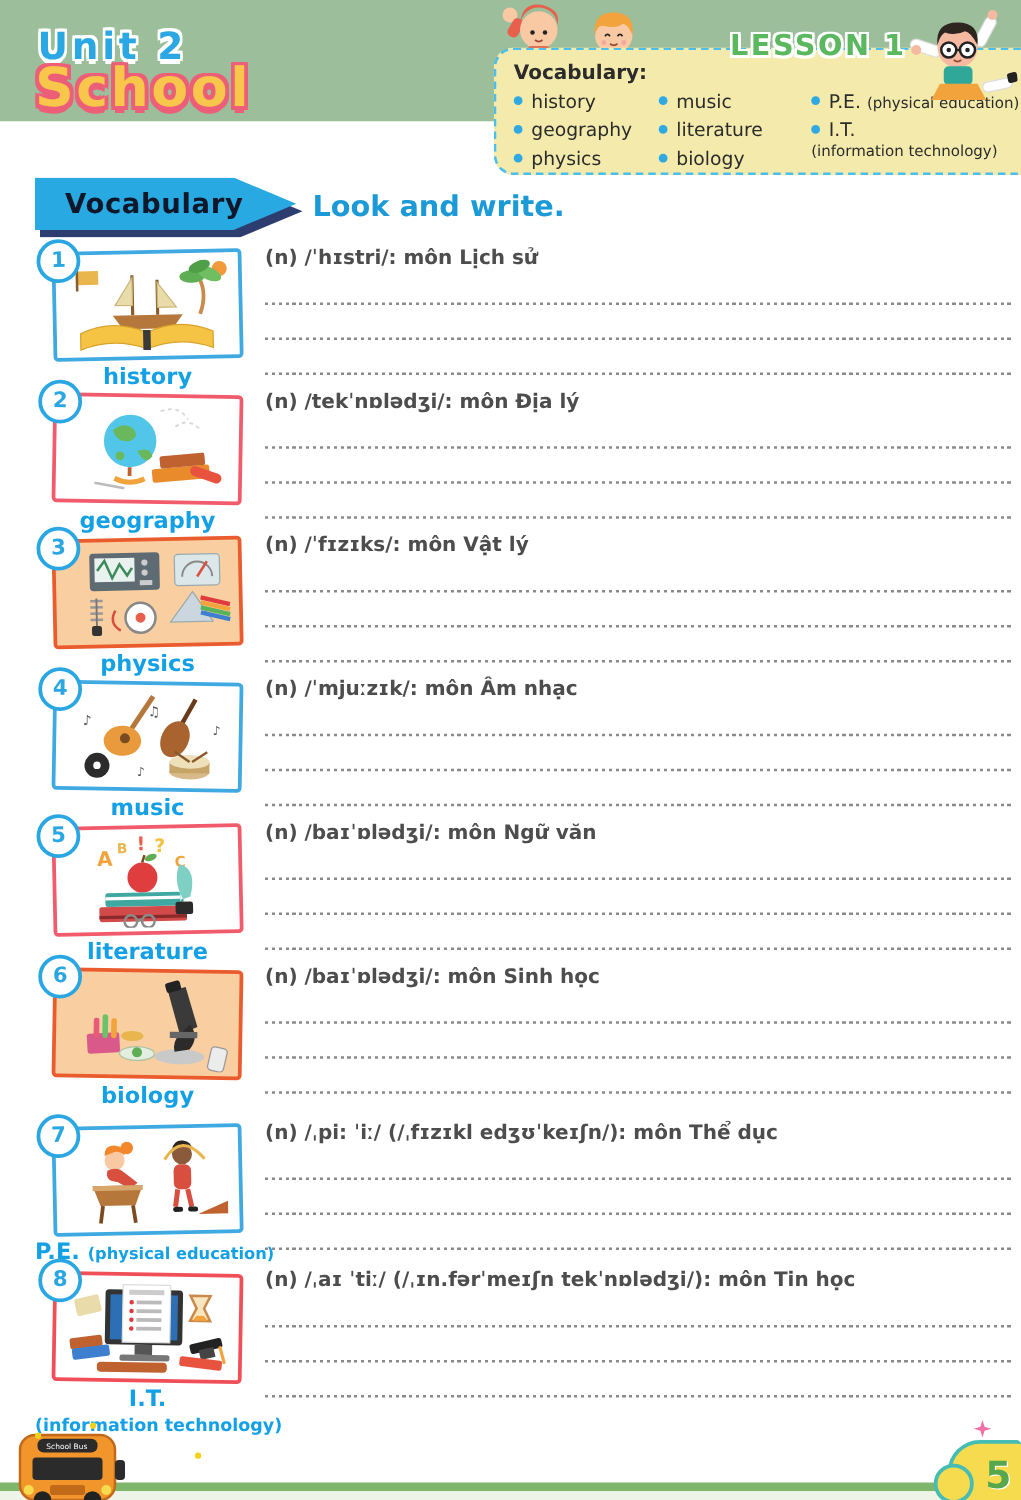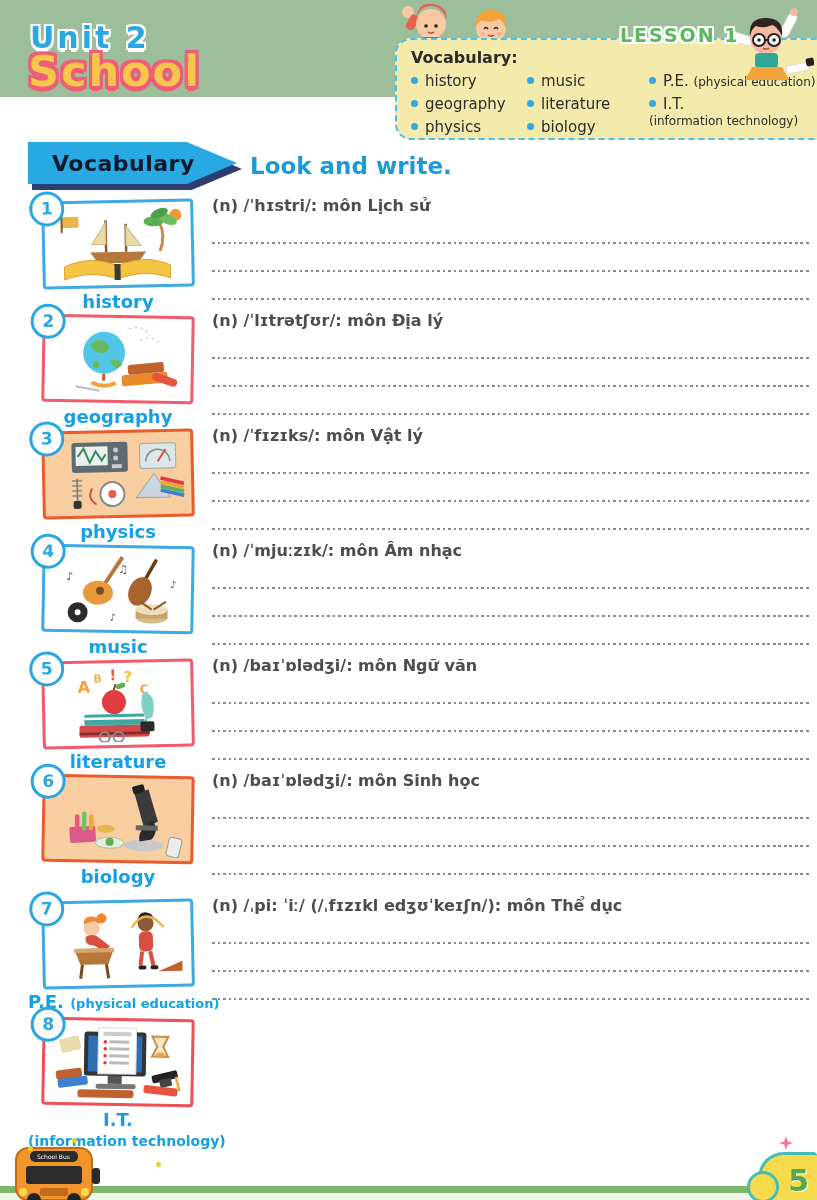--- a/index.html
+++ b/index.html
@@ -6,21 +6,21 @@
   .page{position:relative;width:817px;height:1200px;margin:0 auto;background:#fff;overflow:hidden;
         font-family:"DejaVu Sans","Liberation Sans",sans-serif;}
   
   .band{position:absolute;top:0;left:0;right:0;height:97px;background:#9CBE9B;}
   .band-tab{position:absolute;top:96px;right:0;width:34px;height:33px;background:#BBD3B1;border-radius:0 0 0 16px;}
   .edge-strip{position:absolute;top:53px;right:0;width:5px;height:44px;background:#D6187E;}
   .unit-label{position:absolute;left:30px;top:20px;font-size:30px;font-weight:bold;letter-spacing:3px;color:#2BA7E3;
     text-shadow:2px 0 0 #fff,-2px 0 0 #fff,0 2px 0 #fff,0 -2px 0 #fff,2px 2px 0 #fff,-2px -2px 0 #fff,2px -2px 0 #fff,-2px 2px 0 #fff,0 4px 0 #fff;}
   .unit-title{position:absolute;left:28px;top:46px;font-size:43px;font-weight:bold;letter-spacing:2px;color:#F7C64A;
     text-shadow:3px 0 0 #ED5E78,-3px 0 0 #ED5E78,0 3px 0 #ED5E78,0 -3px 0 #ED5E78,3px 3px 0 #ED5E78,-3px -3px 0 #ED5E78,3px -3px 0 #ED5E78,-3px 3px 0 #ED5E78,0 5px 0 #ED5E78;}
-  .lesson-badge{position:absolute;left:576px;top:24px;z-index:5;font-size:19px;font-weight:bold;letter-spacing:2px;color:#5CB85F;
+  .lesson-badge{position:absolute;left:540px;top:24px;z-index:5;font-size:23px;font-weight:bold;letter-spacing:2px;color:#5CB85F;
     text-shadow:2px 0 0 #fff,-2px 0 0 #fff,0 2px 0 #fff,0 -2px 0 #fff,2px 2px 0 #fff,-2px -2px 0 #fff,2px -2px 0 #fff,-2px 2px 0 #fff;padding-left:44px;}
   
   .vocab-box{position:absolute;left:395px;top:38px;width:470px;height:102px;box-sizing:border-box;z-index:3;
     background:#F3EAAB;border:2px dashed #49BFF0;border-radius:16px;padding:8px 12px 18px 14px;}
   .vocab-heading{font-size:16px;font-weight:bold;color:#2b2b2b;margin-bottom:5px;}
   .vcols{display:flex;}
   .vcol{list-style:none;margin:0;padding:0;font-size:15px;color:#2b2b2b;}
   .vcol.c1{width:116px;}
   .vcol.c2{width:122px;}
   .vcol.c3{flex:1;}
@@ -201,21 +201,21 @@
           <path d="M44,62 q12,6 24,0" stroke="#F2A33C" stroke-width="4" fill="none"></path>
           <rect x="74" y="52" width="46" height="11" rx="2" fill="#E98A2B" transform="rotate(-6 97 57)"></rect>
           <rect x="80" y="42" width="36" height="10" rx="2" fill="#C0622F" transform="rotate(-6 98 47)"></rect>
           <rect x="104" y="54" width="26" height="8" rx="4" fill="#E8533F" transform="rotate(18 117 58)"></rect>
           <line x1="28" y1="66" x2="52" y2="70" stroke="#bbb" stroke-width="2"></line>
         </svg>
       </div>
       <div class="caption"><span>geography</span></div>
     </div>
     <div class="iright">
-      <div class="def">(n) /ˈlɪtrətʃʊr/: môn Địa lý</div>
+      <div class="def">(n) /tekˈnɒlədʒi/: môn Địa lý</div>
       <div class="dotline"></div>
       <div class="dotline"></div>
       <div class="dotline"></div>
     </div>
   </section>
 
   <section class="item" style="top:426px">
     <div class="ileft">
       <div class="imgbox b-orange r-neg">
         <span class="num">3</span>
@@ -412,20 +412,26 @@
           <path d="M104,12 h16 l-5,10 l5,10 h-16 l5,-10 Z" fill="#F7E6C0" stroke="#C98A4B" stroke-width="2"></path>
           <path d="M109,28 h6 l3,4 h-12 Z" fill="#F2A33C"></path>
           <rect x="104" y="48" width="26" height="8" rx="2" fill="#222" transform="rotate(-14 117 52)"></rect>
           <rect x="112" y="54" width="12" height="8" fill="#444" transform="rotate(-14 118 58)"></rect>
           <line x1="128" y1="52" x2="132" y2="66" stroke="#F2A33C" stroke-width="2.5"></line>
           <rect x="96" y="62" width="34" height="8" rx="2" fill="#E8533F" transform="rotate(6 113 66)"></rect>
         </svg>
       </div>
       <div class="caption"><span>I.T.</span><br><span class="note2">(information technology)</span></div>
     </div>
+    <div class="iright">
+      <div class="def">(n) /ˌaɪ ˈtiː/ (/ˌɪn.fərˈmeɪʃn tekˈnɒlədʒi/): môn Tin học</div>
+      <div class="dotline"></div>
+      <div class="dotline"></div>
+      <div class="dotline"></div>
+    </div>
   </section>
 
   <div class="ground"></div>
   <div class="ground-under"></div>
 
   <svg class="bus" width="96" height="58">
     <rect x="6" y="6" width="76" height="52" rx="12" fill="#F2952B" stroke="#C06A1A" stroke-width="2"></rect>
     <rect x="20" y="9" width="48" height="11" rx="5" fill="#2b2b2b"></rect>
     <text x="27" y="17" font-size="6" fill="#fff">School Bus</text>
     <rect x="16" y="24" width="56" height="18" rx="3" fill="#2b2b2b"></rect>

